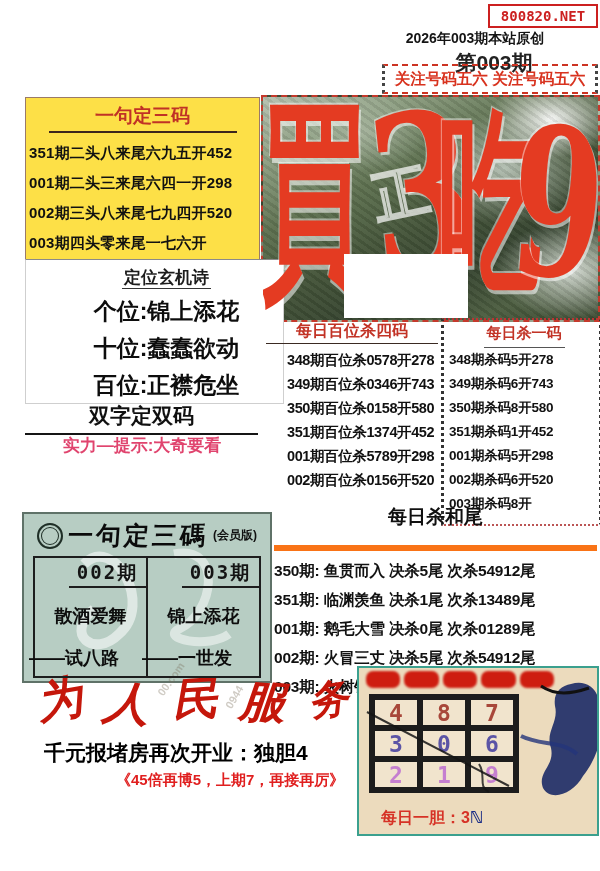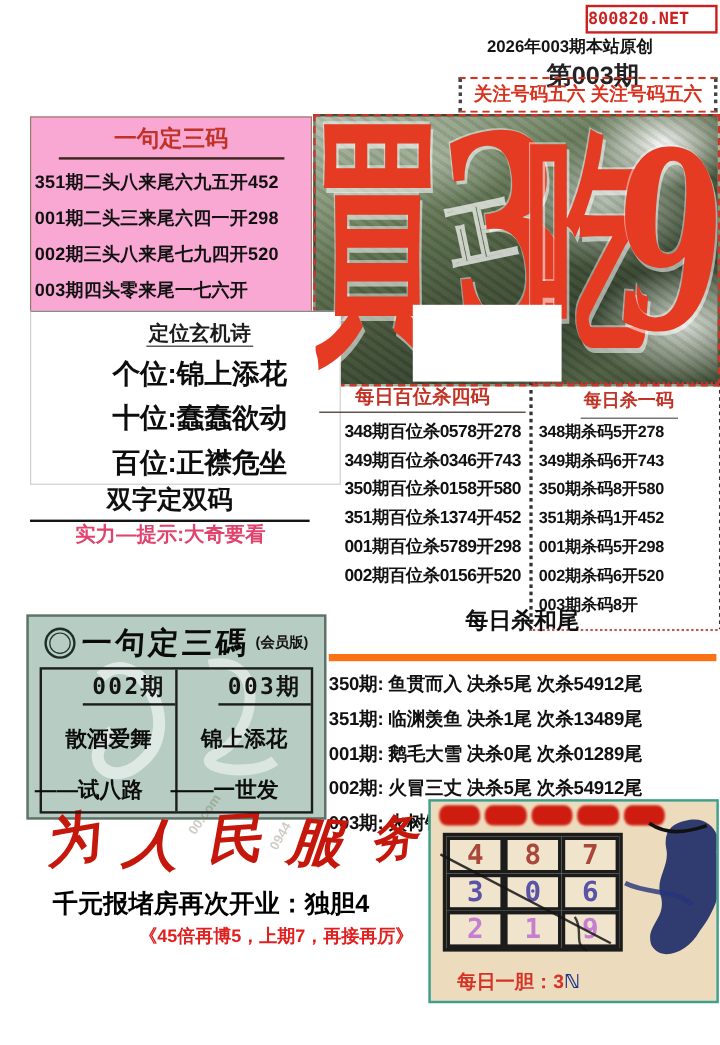--- a/index.html
+++ b/index.html
@@ -3,30 +3,30 @@
 <meta charset="utf-8">
 <style>
   html,body{margin:0;padding:0;background:#e9e9e9;}
   .page{position:relative;width:600px;height:871px;margin:0 auto;background:#ffffff;overflow:hidden;
         font-family:"Liberation Sans","DejaVu Sans",sans-serif;color:#111;}
   .abs{position:absolute;}
   .nowrap{white-space:nowrap;}
 
   
   .site-box{top:4px;left:488px;width:106px;height:20px;border:2px solid #cc2020;color:#cc2020;
-            font-family:"DejaVu Sans Mono",monospace;font-weight:bold;font-size:14px;line-height:20px;text-align:left;}
+            font-family:"DejaVu Sans Mono",monospace;font-weight:bold;font-size:14px;line-height:20px;text-align:center;}
   .origin{top:30px;left:384px;width:182px;text-align:center;font-size:14px;font-weight:bold;color:#141414;}
   .issue{top:49px;left:412px;width:164px;text-align:center;font-size:21px;font-weight:bold;color:#222;}
   .notice{top:64px;left:382px;width:210px;height:26px;line-height:26px;text-align:center;
           color:#d8321e;font-size:15.5px;font-weight:bold;
           border-top:2px dashed #cc3322;border-bottom:2px dashed #cc3322;
           border-left:3px dotted #444;border-right:3px dotted #444;}
 
   
-  .box1{top:97px;left:25px;width:233px;height:161px;border:1px solid #9a7a68;background:#f9a8d4;}
+  .box1{top:97px;left:25px;width:233px;height:161px;border:1px solid #9a7a68;background:#fde047;}
   .box1 .hd{margin-top:5px;text-align:center;color:#c03226;font-size:19px;font-weight:bold;}
   .box1 .hd-rule{width:188px;margin:2px auto 0;border-bottom:2px solid #3c261c;}
   .box1 .lines{padding:5px 1px 0 3px;font-size:15px;font-weight:bold;line-height:30px;letter-spacing:0.2px;}
 
   
   .imgbox{top:95px;left:261px;width:335px;height:223px;border:2px dashed #c5392c;overflow:hidden;
     background:
       radial-gradient(ellipse 90px 55px at 86% 10%, rgba(255,255,255,.95), rgba(255,255,255,0) 70%),
       radial-gradient(ellipse 120px 80px at 72% 32%, rgba(214,224,216,.75), rgba(214,224,216,0) 70%),
       radial-gradient(ellipse 110px 70px at 92% 78%, rgba(234,238,234,.85), rgba(234,238,234,0) 70%),

